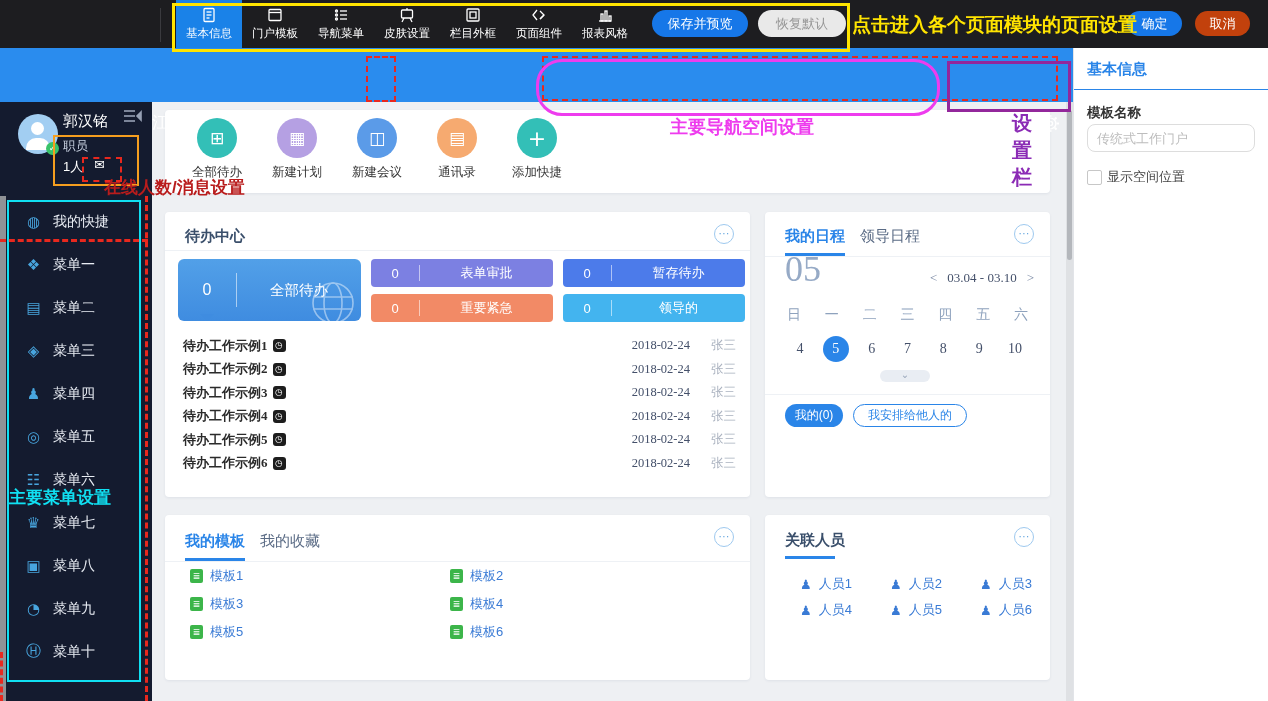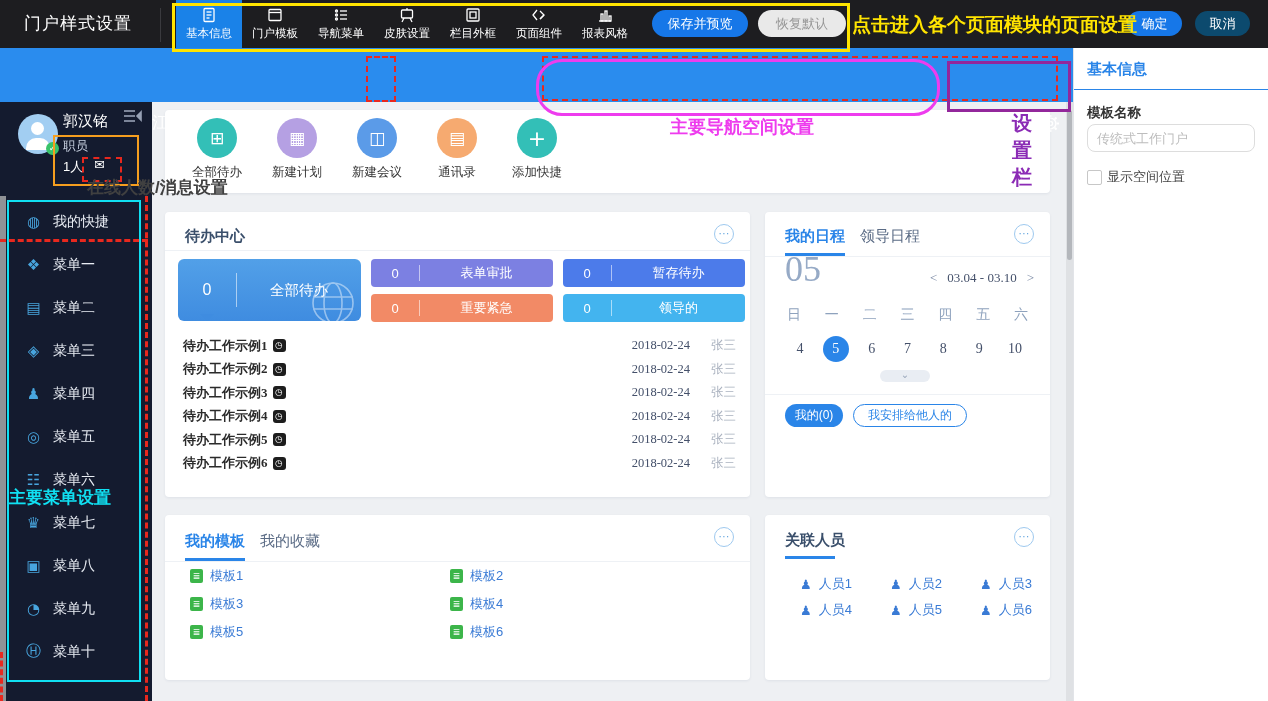--- a/index.html
+++ b/index.html
@@ -14,21 +14,21 @@
   .tb-tabs{left:176px;top:0;height:48px;display:flex;}
   .tb-tab{width:66px;height:48px;display:flex;flex-direction:column;align-items:center;justify-content:center;
           gap:3px;color:#fff;font-size:11.5px;cursor:pointer;}
   .tb-tab.active{background:#1a82e8;}
   .tb-tab svg{display:block;}
   .pill{border:none;border-radius:15px;font-size:13px;cursor:pointer;
         font-family:"Liberation Sans","DejaVu Sans",sans-serif;}
   .btn-save{left:652px;top:10px;width:96px;height:27px;background:#1677e8;color:#fff;}
   .btn-reset{left:758px;top:10px;width:88px;height:27px;background:#e9e9e9;color:#979797;}
   .btn-ok{left:1127px;top:11px;width:55px;height:25px;background:#1677e8;color:#fff;}
-  .btn-cancel{left:1195px;top:11px;width:55px;height:25px;background:#0c4a6e;color:#fff;}
+  .btn-cancel{left:1195px;top:11px;width:55px;height:25px;background:#c2410c;color:#fff;}
 
   
   .bheader{left:0;top:48px;width:1073px;height:54px;background:#2a8cee;color:#fff;}
   .logo{left:33px;top:56px;}
   .h-group{left:104px;top:48px;line-height:54px;font-size:16px;font-family:"Liberation Serif","DejaVu Serif",serif;}
   .h-company{left:152px;top:48px;line-height:54px;font-size:16.5px;font-family:"Liberation Serif","DejaVu Serif",serif;}
   .h-dd{left:368px;top:48px;line-height:54px;font-size:12px;color:#eaf4ff;cursor:pointer;}
   .h-nav{left:543px;top:48px;width:380px;height:54px;display:flex;align-items:center;justify-content:space-between;}
   .nav-item{font-size:14px;color:#fff;cursor:pointer;position:relative;height:54px;line-height:54px;}
   .nav-item.active::after{content:"";position:absolute;left:-2px;right:-2px;bottom:6px;height:3px;background:#fff;}
@@ -140,33 +140,32 @@
   .ann{pointer-events:none;z-index:50;}
   .box-yellow{left:172px;top:3px;width:672px;height:43px;border:3px solid #ffe400;}
   .txt-yellow{left:852px;top:12px;color:#ffe400;font-size:19px;font-weight:bold;}
   .box-red{border:2.5px dashed #e8281e;}
   .box-magenta{left:536px;top:59px;width:398px;height:51px;border:3px solid #ee3cee;border-radius:26px;}
   .box-purple{left:947px;top:61px;width:118px;height:45px;border:3px solid #93279b;}
   .txt-magenta{left:670px;top:115px;color:#ee3cee;font-size:18px;font-weight:bold;}
   .txt-purpcol{left:1012px;top:110px;width:22px;color:#8b2bb5;font-size:20px;font-weight:bold;
                word-break:break-all;line-height:1.35;}
   .box-orange{left:53px;top:135px;width:82px;height:47px;border:2.5px solid #f59e1f;}
-  .txt-orange{left:87px;top:176px;color:#404040;font-size:17px;font-weight:bold;}
+  .txt-orange{left:104px;top:176px;color:#b91c1c;font-size:17px;font-weight:bold;}
   .box-cyan{left:7px;top:200px;width:130px;height:478px;border:2.5px solid #10e0f2;}
   .txt-cyan{left:9px;top:486px;color:#10e0f2;font-size:17px;font-weight:bold;}
   .red-h{left:0;top:239px;width:148px;height:0;border-top:3px dashed #e8281e;}
   .red-v{left:145px;top:196px;width:0;height:505px;border-left:3px dashed #e8281e;}
   .red-v2{left:0;top:652px;width:0;height:49px;border-left:3px dashed #e8281e;}
   .gray-strip{left:0;top:196px;width:6px;height:505px;background:#8f9296;}
 </style>
 </head>
 <body>
 
 <div class="abs topbar">
-  <div class="abs tb-title">门户样式设置</div>
   <div class="abs tb-sep"></div>
   <div class="abs tb-tabs">
     <div class="tb-tab active">
       <svg width="16" height="16" viewBox="0 0 16 16" fill="none" stroke="#fff" stroke-width="1.3">
           <rect x="3" y="1.5" width="10" height="13" rx="1"></rect>
           <line x1="5.5" y1="5" x2="10.5" y2="5"></line>
           <line x1="5.5" y1="8" x2="10.5" y2="8"></line>
           <line x1="5.5" y1="11" x2="8.5" y2="11"></line>
         </svg>
       <span>基本信息</span>

